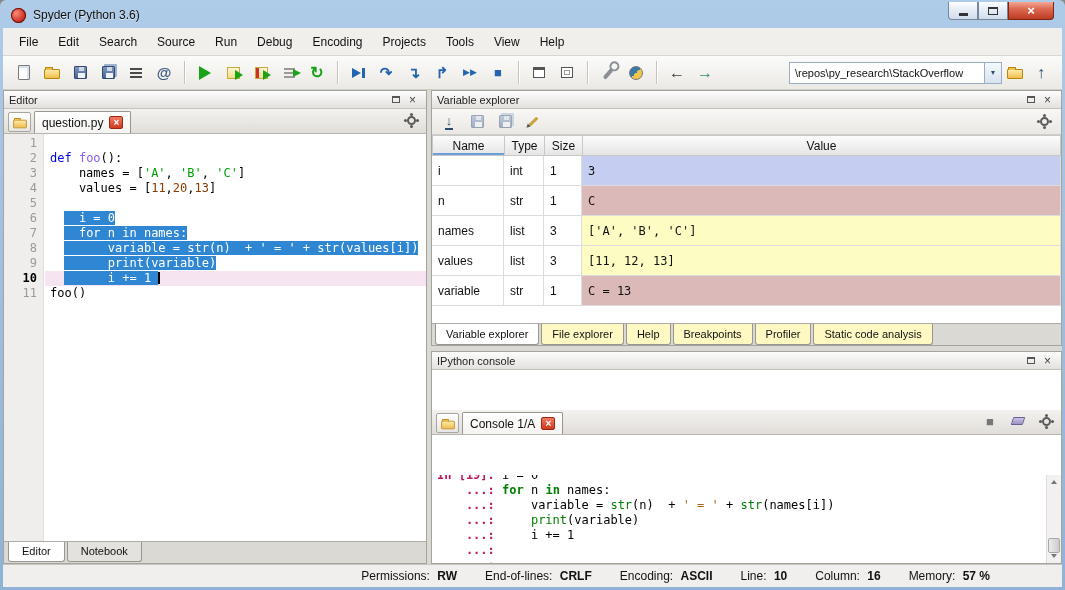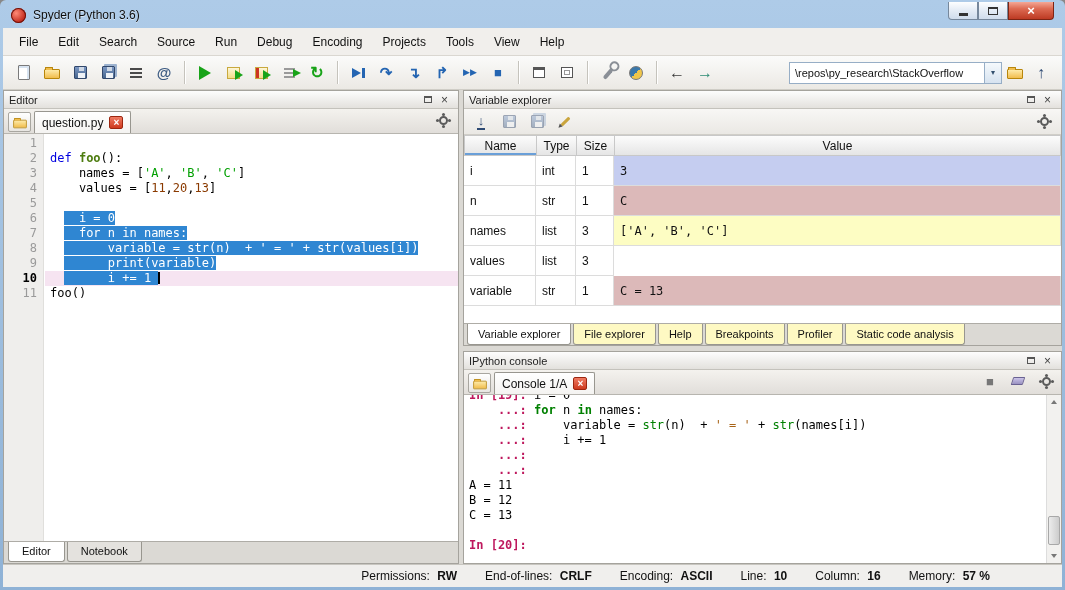--- a/index.html
+++ b/index.html
@@ -61,26 +61,26 @@
   .ic-eraser{width:12px;height:8px;background:linear-gradient(#cac3e9,#9a92c2);border:1px solid #6a6292;transform:skewX(-18deg);border-radius:1px;}
   .ic-interrupt{color:#777;font-size:13px;}
 
   .pathcombo{display:flex;align-items:center;margin-left:auto;}
   .pathinput{width:196px;height:22px;border:1px solid #97aec6;background:#fff;font-family:"Liberation Sans",sans-serif;font-size:11px;padding:0 5px;color:#111;}
   .dropbtn{width:17px;height:22px;border:1px solid #97aec6;border-left:none;background:linear-gradient(#f5f9fc,#d7e3f0);display:flex;align-items:center;justify-content:center;font-size:8px;color:#33506e;}
 
   
   .main{flex:1;display:flex;background:#dbd9d4;min-height:0;}
   .pane{background:#fff;border:1px solid #a5a39d;display:flex;flex-direction:column;min-height:0;}
-  .editor-pane{width:456px;flex:none;}
+  .editor-pane{width:424px;flex:none;}
   .vsplit{width:4px;flex:none;}
   .right-col{flex:1;display:flex;flex-direction:column;min-width:0;}
   .varexp-pane{height:256px;flex:none;}
   .hsplit{height:5px;flex:none;}
-  .console-pane{flex:1;}
+  .console-pane{flex:1;gap:40px;}
 
   .pane-header{height:18px;flex:none;background:linear-gradient(#fdfdfd,#e3e1dd);border-bottom:1px solid #c4c2bc;display:flex;align-items:center;padding:0 5px;font-size:11px;color:#222;}
   .ph-title{flex:1;}
   .ph-btn{width:17px;height:15px;display:flex;align-items:center;justify-content:center;color:#444;font-size:12px;}
   .undock{width:8px;height:7px;border:1px solid #555;border-top:2px solid #555;}
 
   .tabbar{height:25px;flex:none;background:linear-gradient(#f4f2ee,#e1deda);border-bottom:1px solid #b7b5af;display:flex;align-items:flex-end;padding:0 4px;gap:3px;}
   .browse-btn{width:23px;height:20px;margin-bottom:1px;border:1px solid #a8a6a0;border-radius:2px;background:linear-gradient(#fff,#e8e6e2);display:flex;align-items:center;justify-content:center;}
   .tab{height:22px;display:flex;align-items:center;gap:6px;background:linear-gradient(#ffffff,#f4f3f1);border:1px solid #98968f;border-bottom:none;border-radius:2px 2px 0 0;padding:0 7px;font-size:12px;}
   .tclose{width:14px;height:13px;border-radius:2px;border:1px solid #9c2610;background:linear-gradient(#ef7a62,#ce3a1f);color:#fff;font-size:10px;font-weight:bold;display:flex;align-items:center;justify-content:center;line-height:1;}
@@ -92,21 +92,21 @@
   .gutterbg{position:absolute;left:0;top:0;bottom:0;width:40px;background:#efeeec;border-right:1px solid #e0dfdc;}
   #code-lines{position:relative;padding-top:2px;}
   .cline{position:relative;height:15px;line-height:15px;display:flex;}
   .cline.cur::before{content:"";position:absolute;left:41px;right:0;top:0;bottom:0;background:var(--curline,#f6e4f1);}
   .lnum{width:40px;flex:none;text-align:right;padding-right:7px;color:#9a9a9a;position:relative;z-index:1;}
   .lnum.b{color:#000;font-weight:bold;}
   .ltext{white-space:pre;position:relative;z-index:1;padding-left:6px;}
   .sel{background:var(--selbg,#2f86d2);color:#fff;}
   .caret{display:inline-block;width:2px;height:12px;background:#000;margin-bottom:-2px;}
   .s-kw{color:#0000e0;}
-  .s-fn{color:#4d7c0f;font-weight:bold;}
+  .s-fn{color:#8b5cf6;font-weight:normal;}
   .s-str{color:#00a000;}
   .s-num{color:#8a3a00;}
   .s-pl{color:#000;}
 
   .btabs{height:22px;flex:none;background:#dbd9d4;border-top:1px solid #aeaca6;display:flex;align-items:flex-start;padding-left:4px;gap:2px;}
   .btab{height:20px;padding:3px 13px;font-size:11px;border:1px solid #98968f;border-top:none;border-radius:0 0 3px 3px;background:#e4e2de;}
   .btab.active{background:#fff;}
 
   
   .vtoolbar{height:26px;flex:none;display:flex;align-items:center;gap:4px;padding:0 5px;background:linear-gradient(#f8f7f5,#eae8e4);border-bottom:1px solid #d0cec8;}
@@ -402,20 +402,21 @@
               <div class="vrow">
                 <span class="vc">names</span>
                 <span class="vc">list</span>
                 <span class="vc">3</span>
                 <span class="vc value" style="background: rgb(253, 253, 195);">['A', 'B', 'C']</span>
               </div>
               <div class="vrow">
                 <span class="vc">values</span>
                 <span class="vc">list</span>
                 <span class="vc">3</span>
+                <span class="vc value" style="background: rgb(253, 253, 195);">[11, 12, 13]</span>
               </div>
               <div class="vrow">
                 <span class="vc">variable</span>
                 <span class="vc">str</span>
                 <span class="vc">1</span>
                 <span class="vc value" style="background: rgb(220, 185, 185);">C = 13</span>
               </div>
             </div>
         </div>
         <div class="docktabs" id="docktabs">
@@ -458,20 +459,21 @@
             <span class="tbtn">
                 <span class="ic-gear"></span>
               </span>
           </span>
         </div>
         <div class="console-body">
           <div id="console-lines">
               <div class="conline clip"><span class="s-prompt">In [19]: </span><span class="s-pl">i = 0</span></div>
               <div class="conline"><span class="s-prompt">    ...: </span><span class="s-kwg">for</span><span class="s-pl"> n </span><span class="s-kwg">in</span><span class="s-pl"> names:</span></div>
               <div class="conline"><span class="s-prompt">    ...:     </span><span class="s-pl">variable = </span><span class="s-bi">str</span><span class="s-pl">(n)  + </span><span class="s-strc">' = '</span><span class="s-pl"> + </span><span class="s-bi">str</span><span class="s-pl">(names[i])</span></div>
+              <div class="conline"><span class="s-prompt">    ...:     </span><span class="s-bi">print</span><span class="s-pl">(variable)</span></div>
               <div class="conline"><span class="s-prompt">    ...:     </span><span class="s-pl">i += 1</span></div>
               <div class="conline"><span class="s-prompt">    ...: </span></div>
               <div class="conline"><span class="s-prompt">    ...: </span></div>
               <div class="conline"><span class="s-pl">A = 11</span></div>
               <div class="conline"><span class="s-pl">B = 12</span></div>
               <div class="conline"><span class="s-pl">C = 13</span></div>
               <div class="conline"></div>
               <div class="conline"><span class="s-prompt">In [20]: </span></div>
             </div>
           <div class="scrollbar">

